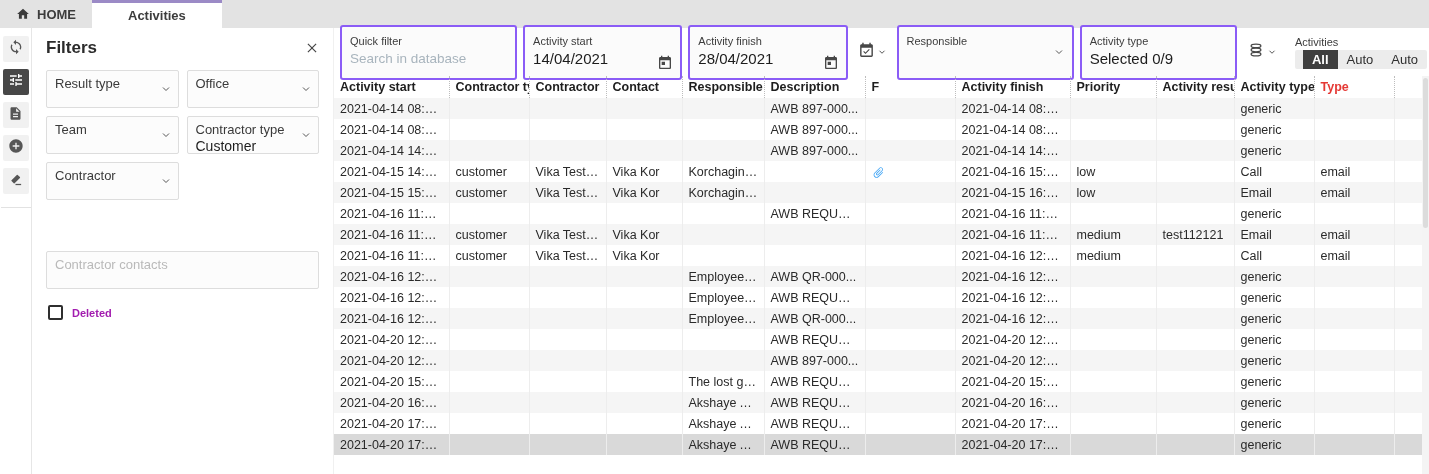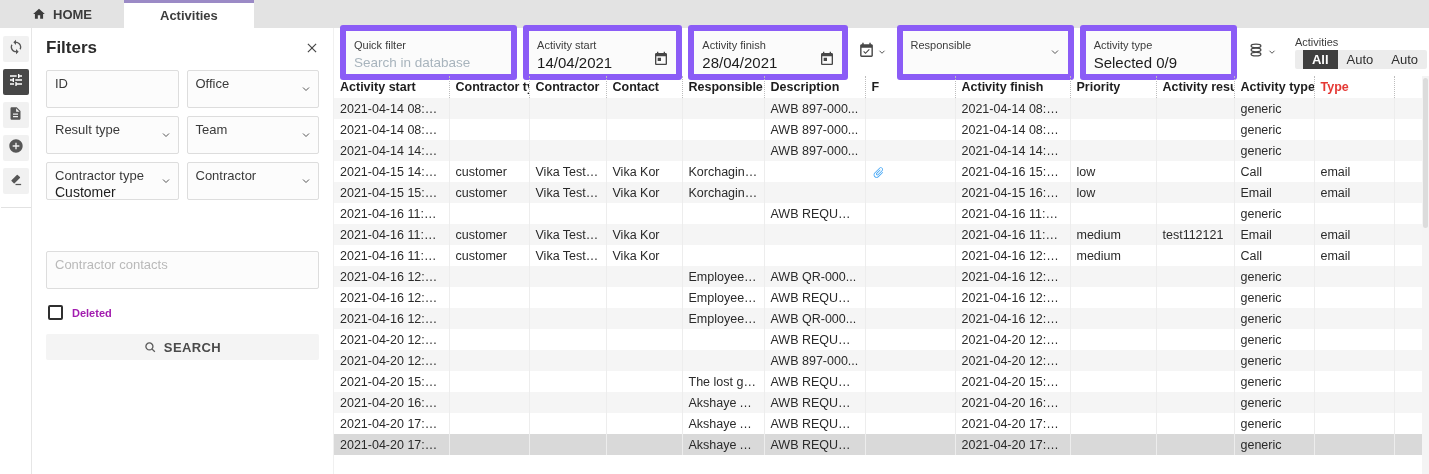--- a/index.html
+++ b/index.html
@@ -1,20 +1,20 @@
 <!DOCTYPE html>
 <html><head>
 <meta charset="utf-8">
 <style>
   * { margin:0; padding:0; box-sizing:border-box; }
   html,body { width:1429px; height:474px; background:#fff; font-family:"Liberation Sans",sans-serif; overflow:hidden; }
 
   
   .tabbar { height:28px; background:#e3e3e3; display:flex; align-items:stretch; }
-  .tab { display:flex; align-items:center; gap:7px; font-size:13px; font-weight:bold; color:#3c3c3c; padding:0 32px; cursor:default; }
+  .tab { display:flex; align-items:center; gap:7px; font-size:13px; font-weight:bold; color:#3c3c3c; padding:0 16px; cursor:default; }
   .tab.home { background:#e3e3e3; }
   .tab.active { background:#fff; border-top:3px solid #9b8ac6; padding:0 36px; }
   .tab .ticon { display:flex; color:#3c3c3c; }
 
   
   .content { display:flex; height:446px;justify-content:space-between; }
 
   
   .rail { width:32px; border-right:1px solid #e6e6e6; padding-top:8px; display:flex; flex-direction:column; align-items:center; gap:7px; flex:0 0 32px; }
   .rail-btn { width:26px; height:26px; background:#f1f1f1; border-radius:2px; display:flex; align-items:center; justify-content:center; color:#565656; }
@@ -37,21 +37,21 @@
   .ffield input::placeholder { color:#b9b9b9; }
   .deleted-row { display:flex; align-items:center; gap:9px; margin:16px 0 14px 2px; }
   .checkbox { width:15px; height:15px; border:2px solid #2f2f2f; border-radius:2px; background:#fff; }
   .deleted-label { font-size:11px; font-weight:bold; color:#a21caf; }
   .search-btn { height:26px; background:#f4f4f4; border-radius:2px; display:flex; align-items:center; justify-content:center; gap:7px; font-size:13px; font-weight:bold; color:#4a4a4a; letter-spacing:.4px; }
   .search-btn .sicon { color:#5a5a5a; display:flex; }
 
   
   .main { flex:1; display:flex; flex-direction:column; min-width:0; position:relative; }
   .toolbar { height:48px; display:flex; align-items:center; gap:6px; padding:0 2px 0 6px; }
-  .tfield { position:relative; border:6px solid #8b5cf6; background:#fbfbfb; border-radius:3px; height:55px; padding:4px 8px 0 8px; overflow:hidden; }
+  .tfield { position:relative; border:2px solid #8b5cf6; background:#fbfbfb; border-radius:3px; height:55px; padding:4px 8px 0 8px; overflow:hidden; }
   .tlabel { font-size:11px; color:#3c3c3c; white-space:nowrap; }
   .tvalue { font-size:15px; color:#1c1c1c; margin-top:1px; white-space:nowrap; }
   .tfield input { border:none; outline:none; background:transparent; font-family:inherit; font-size:13.5px; width:100%; color:#333; margin-top:1px; }
   .tfield input::placeholder { color:#a8b4bd; }
   .w-quick { width:178px; }
   .w-date  { width:160px; }
   .w-resp  { width:178px; }
   .w-atype { width:158px; }
   .cal-icon { position:absolute; right:7px; bottom:7px; color:#474747; display:flex; }
   .chev-mini { color:#555; display:flex; }
@@ -146,30 +146,27 @@
       <span class="close-x">
         <svg width="14" height="14" viewBox="0 0 24 24" fill="none" stroke="currentColor" stroke-width="2">
             <line x1="5" y1="5" x2="19" y2="19"></line>
             <line x1="19" y1="5" x2="5" y2="19"></line>
           </svg>
       </span>
     </div>
 
     <div class="fgrid">
       <div class="ffield">
-        <span class="flabel">ID</span>
+        <span class="flabel">Result type</span>
+        <span class="chev"><svg width="12" height="12" viewBox="0 0 24 24" fill="none" stroke="currentColor" stroke-width="2">
+              <polyline points="6 9 12 15 18 9"></polyline>
+            </svg></span>
       </div>
       <div class="ffield">
         <span class="flabel">Office</span>
-        <span class="chev"><svg width="12" height="12" viewBox="0 0 24 24" fill="none" stroke="currentColor" stroke-width="2">
-              <polyline points="6 9 12 15 18 9"></polyline>
-            </svg></span>
-      </div>
-      <div class="ffield">
-        <span class="flabel">Result type</span>
         <span class="chev"><svg width="12" height="12" viewBox="0 0 24 24" fill="none" stroke="currentColor" stroke-width="2">
               <polyline points="6 9 12 15 18 9"></polyline>
             </svg></span>
       </div>
       <div class="ffield">
         <span class="flabel">Team</span>
         <span class="chev"><svg width="12" height="12" viewBox="0 0 24 24" fill="none" stroke="currentColor" stroke-width="2">
               <polyline points="6 9 12 15 18 9"></polyline>
             </svg></span>
       </div>
@@ -189,29 +186,20 @@
       <div class="ffield full">
         <input type="text" placeholder="Contractor contacts" style="">
       </div>
     </div>
 
     <div class="deleted-row">
       <span class="checkbox"></span>
       <span class="deleted-label">Deleted</span>
     </div>
 
-    <div class="search-btn">
-      <span class="sicon">
-        <svg width="13" height="13" viewBox="0 0 24 24" fill="none" stroke="currentColor" stroke-width="2.4">
-            <circle cx="10" cy="10" r="6.5"></circle>
-            <line x1="15" y1="15" x2="20" y2="20"></line>
-          </svg>
-      </span>
-      <span>SEARCH</span>
-    </div>
   </div>
 
   <div class="main">
 
     <div class="toolbar">
       <div class="tfield w-quick">
         <span class="tlabel">Quick filter</span>
         <input type="text" placeholder="Search in database" style="">
       </div>
 

